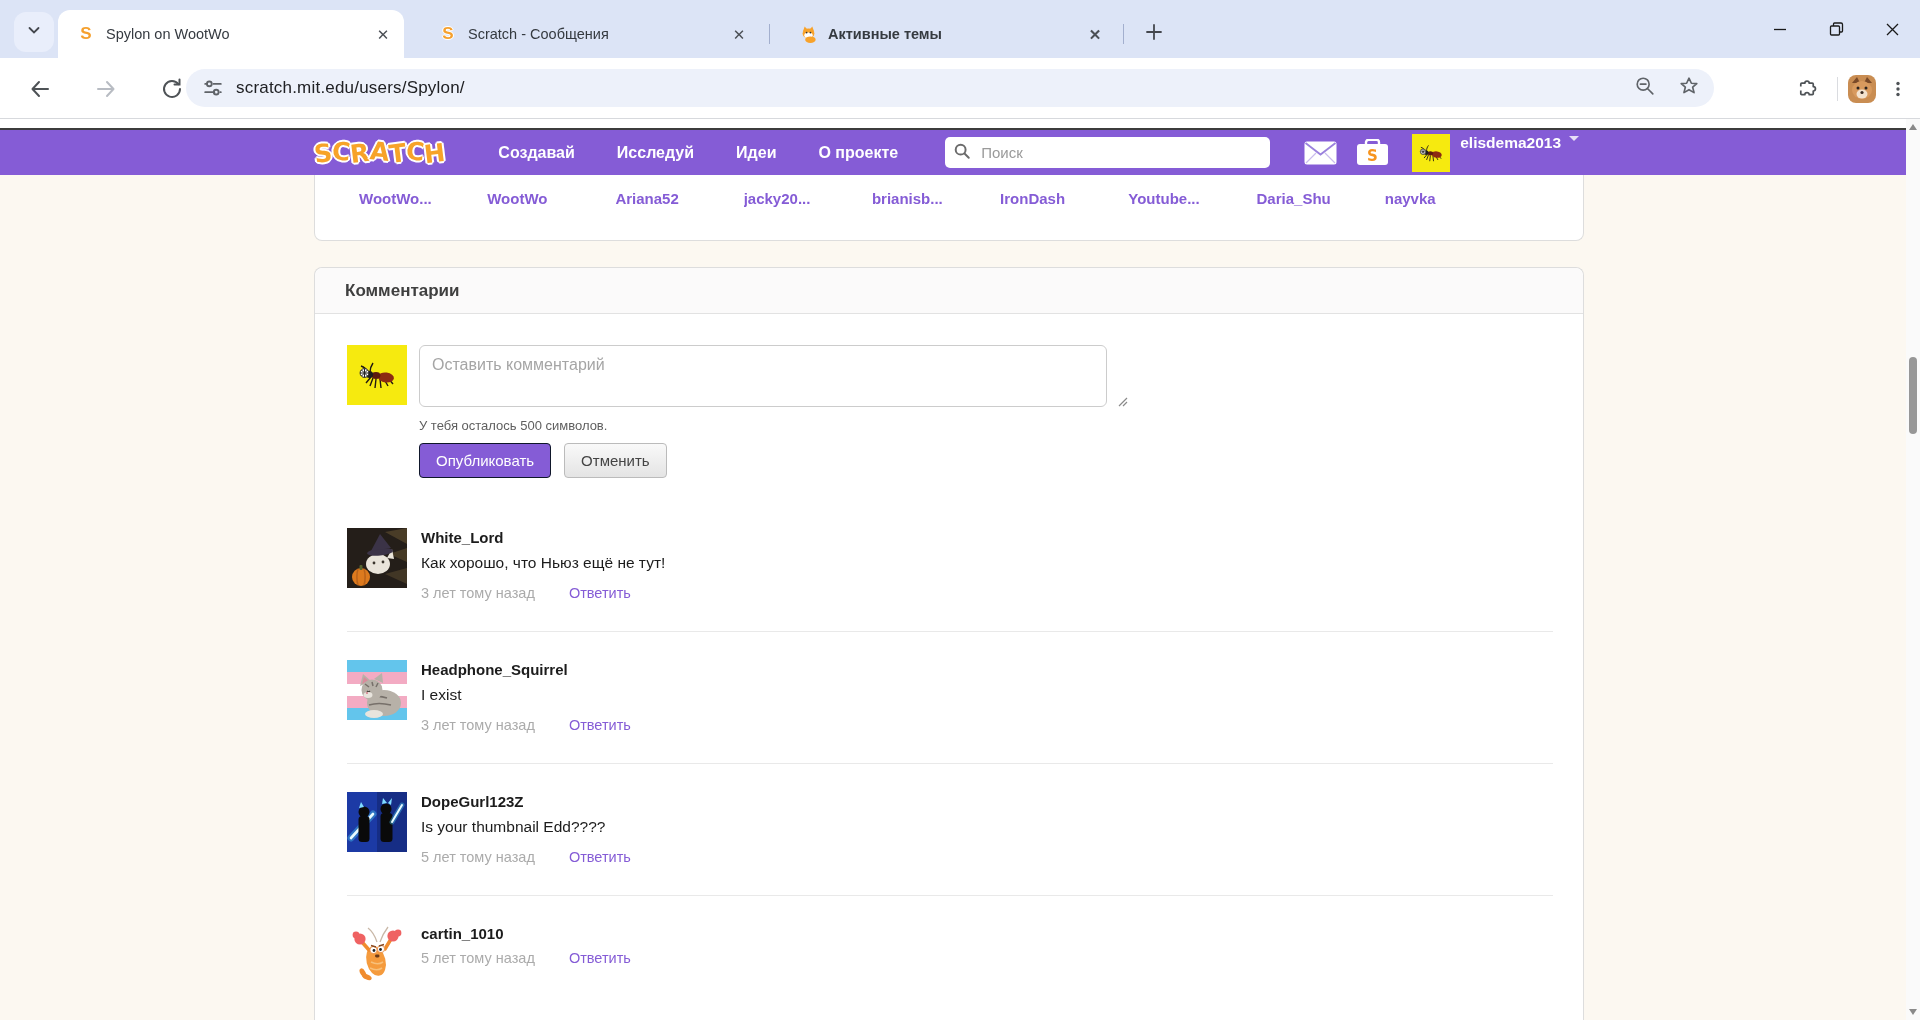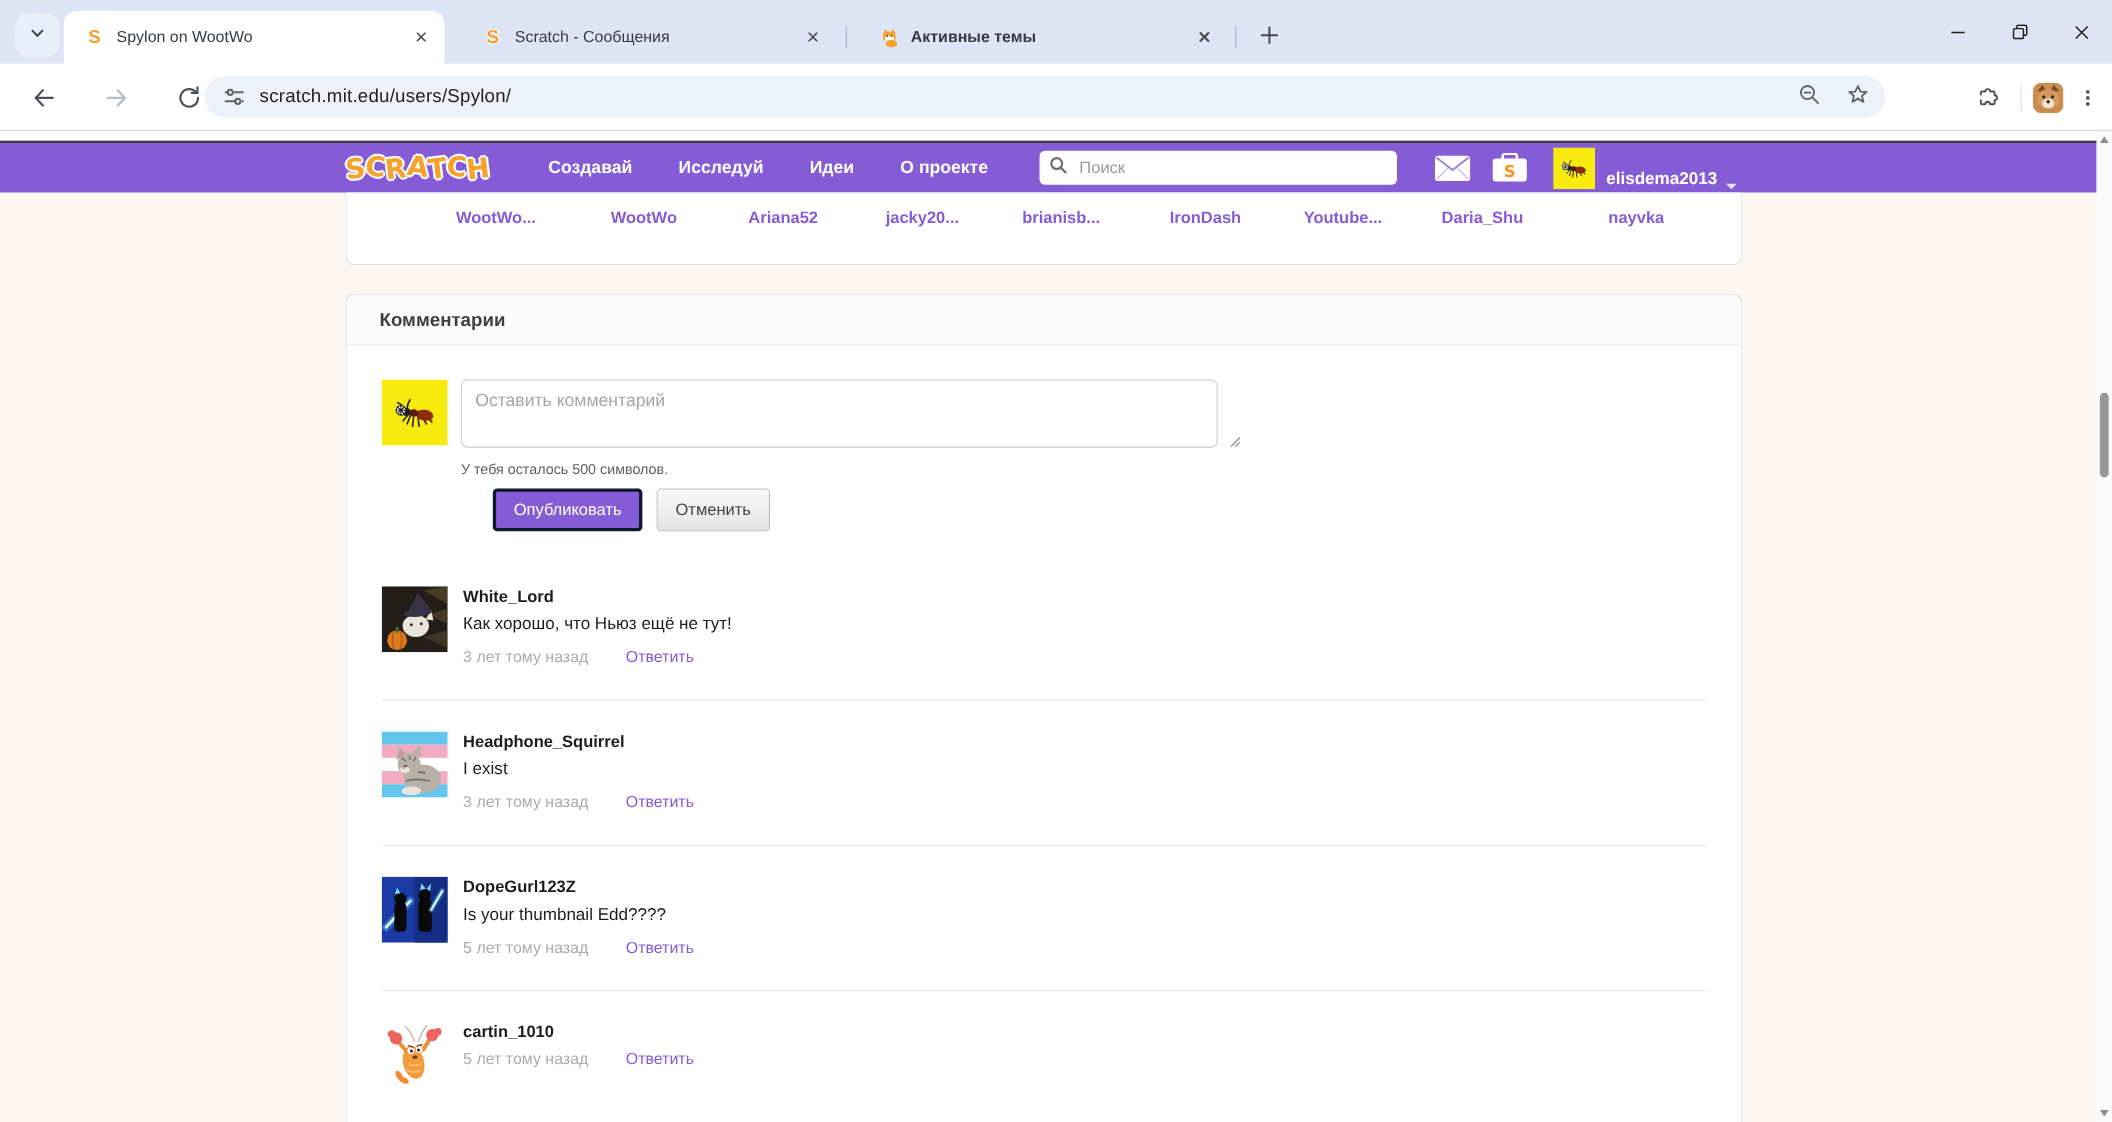--- a/index.html
+++ b/index.html
@@ -49,50 +49,50 @@
   .sc-logo span:nth-child(odd){ transform:rotate(-7deg) translateY(1px); }
   .sc-logo span:nth-child(even){ transform:rotate(6deg) translateY(-1px); }
   .sc-link { color:#fff; font-size:16px; font-weight:600; padding:0 21px; white-space:nowrap; }
   .sc-search { margin-left:26px; width:325px; height:31px; background:#fff; border-radius:5px;
                display:flex; align-items:center; padding:0 8px; }
   .sc-search input { border:0; outline:0; flex:1; font-size:15px; margin-left:8px; color:#333;
                      font-family:"Liberation Sans", sans-serif; background:transparent; }
   .sc-search input::placeholder { color:#9a9a9a; }
   .sc-nav-right { display:flex; align-items:center; margin-left:24px; }
   .sc-nav-icobtn { width:52px; display:flex; justify-content:center; }
-  .sc-user { display:flex; align-items:flex-end; margin-left:14px; }
+  .sc-user { display:flex; align-items:flex-start; margin-left:14px; }
   .sc-user-avatar { width:38px; height:38px; margin-right:10px; }
   .sc-user-name { color:#fff; font-size:15.5px; font-weight:600; }
   .sc-caret { width:0; height:0; border-left:5px solid transparent; border-right:5px solid transparent;
               border-top:5px solid rgba(255,255,255,.8); margin-left:8px; margin-top:2px; }
 
   .content-col { margin-left:314px; width:1270px; }
   .friends-card { background:#fff; border:1px solid #ddd; border-top:none; border-radius:0 0 8px 8px;
                   height:66px; padding:15px 70px 0 44px; display:flex; }
-  .friend-link { flex:1; text-align:right; font-size:15px; font-weight:bold; color:#855cd6; white-space:nowrap;
+  .friend-link { flex:1; text-align:left; font-size:15px; font-weight:bold; color:#855cd6; white-space:nowrap;
                  overflow:hidden; }
   .comments-card { margin-top:26px; background:#fff; border:1px solid #ddd; border-bottom:none;
                    border-radius:8px 8px 0 0; height:780px; overflow:hidden; }
   .comments-header { height:46px; line-height:46px; padding:0 30px; background:#fbfafa;
                      border-bottom:1px solid #e2e2e2; border-radius:8px 8px 0 0;
                      font-size:17px; font-weight:bold; color:#3f3f3f; }
   .comments-body { padding:31px 30px 0 32px; }
 
   .composer { display:flex; gap:12px; }
   .avatar60 { width:60px; height:60px; flex:none; }
   .composer-right {}
   .comment-box { position:relative; width:713px; }
   .comment-box textarea { width:688px; height:62px; resize:none; border:1px solid #ccc; border-radius:6px;
       padding:10px 12px; font-size:16px; color:#333; font-family:"Liberation Sans", sans-serif; outline:none; }
   .comment-box textarea::placeholder { color:#a5a5a5; }
   .resize-grip { position:absolute; right:4px; bottom:8px; width:10px; height:10px; pointer-events:none; }
   .chars-left { margin-top:7px; font-size:13px; color:#5f5f5f; }
   .composer-btns { margin-top:10px; display:flex; gap:13px; }
-  .btn-post { background:#855cd6; color:#fff; border:3px solid #0f172a; border-radius:4px;
-              font-size:15px; padding:8px 16px; font-family:"Liberation Sans", sans-serif;margin-left:29px; }
+  .btn-post { background:#855cd6; color:#fff; border:1px solid #0f172a; border-radius:4px;
+              font-size:15px; padding:8px 16px; font-family:"Liberation Sans", sans-serif; }
   .btn-cancel { background:linear-gradient(#f9f9f9,#e4e4e4); color:#444; border:1px solid #bbb; border-radius:4px;
                 font-size:15px; padding:8px 16px; font-family:"Liberation Sans", sans-serif; }
 
   .comments-list { margin-top:22px; }
   .comment { display:flex; gap:14px; padding:28px 0; }
   .comment + .comment { border-top:1px solid #e9e9e9; }
   .c-user { font-size:15px; font-weight:bold; color:#1c1c1c; line-height:19px; margin-bottom:6px; }
   .c-text { font-size:15.5px; color:#1c1c1c; line-height:20px; margin-bottom:11px; }
   .c-meta { font-size:14.5px; line-height:19px; margin-top:3px; }
   .c-time { color:#ababab; }

